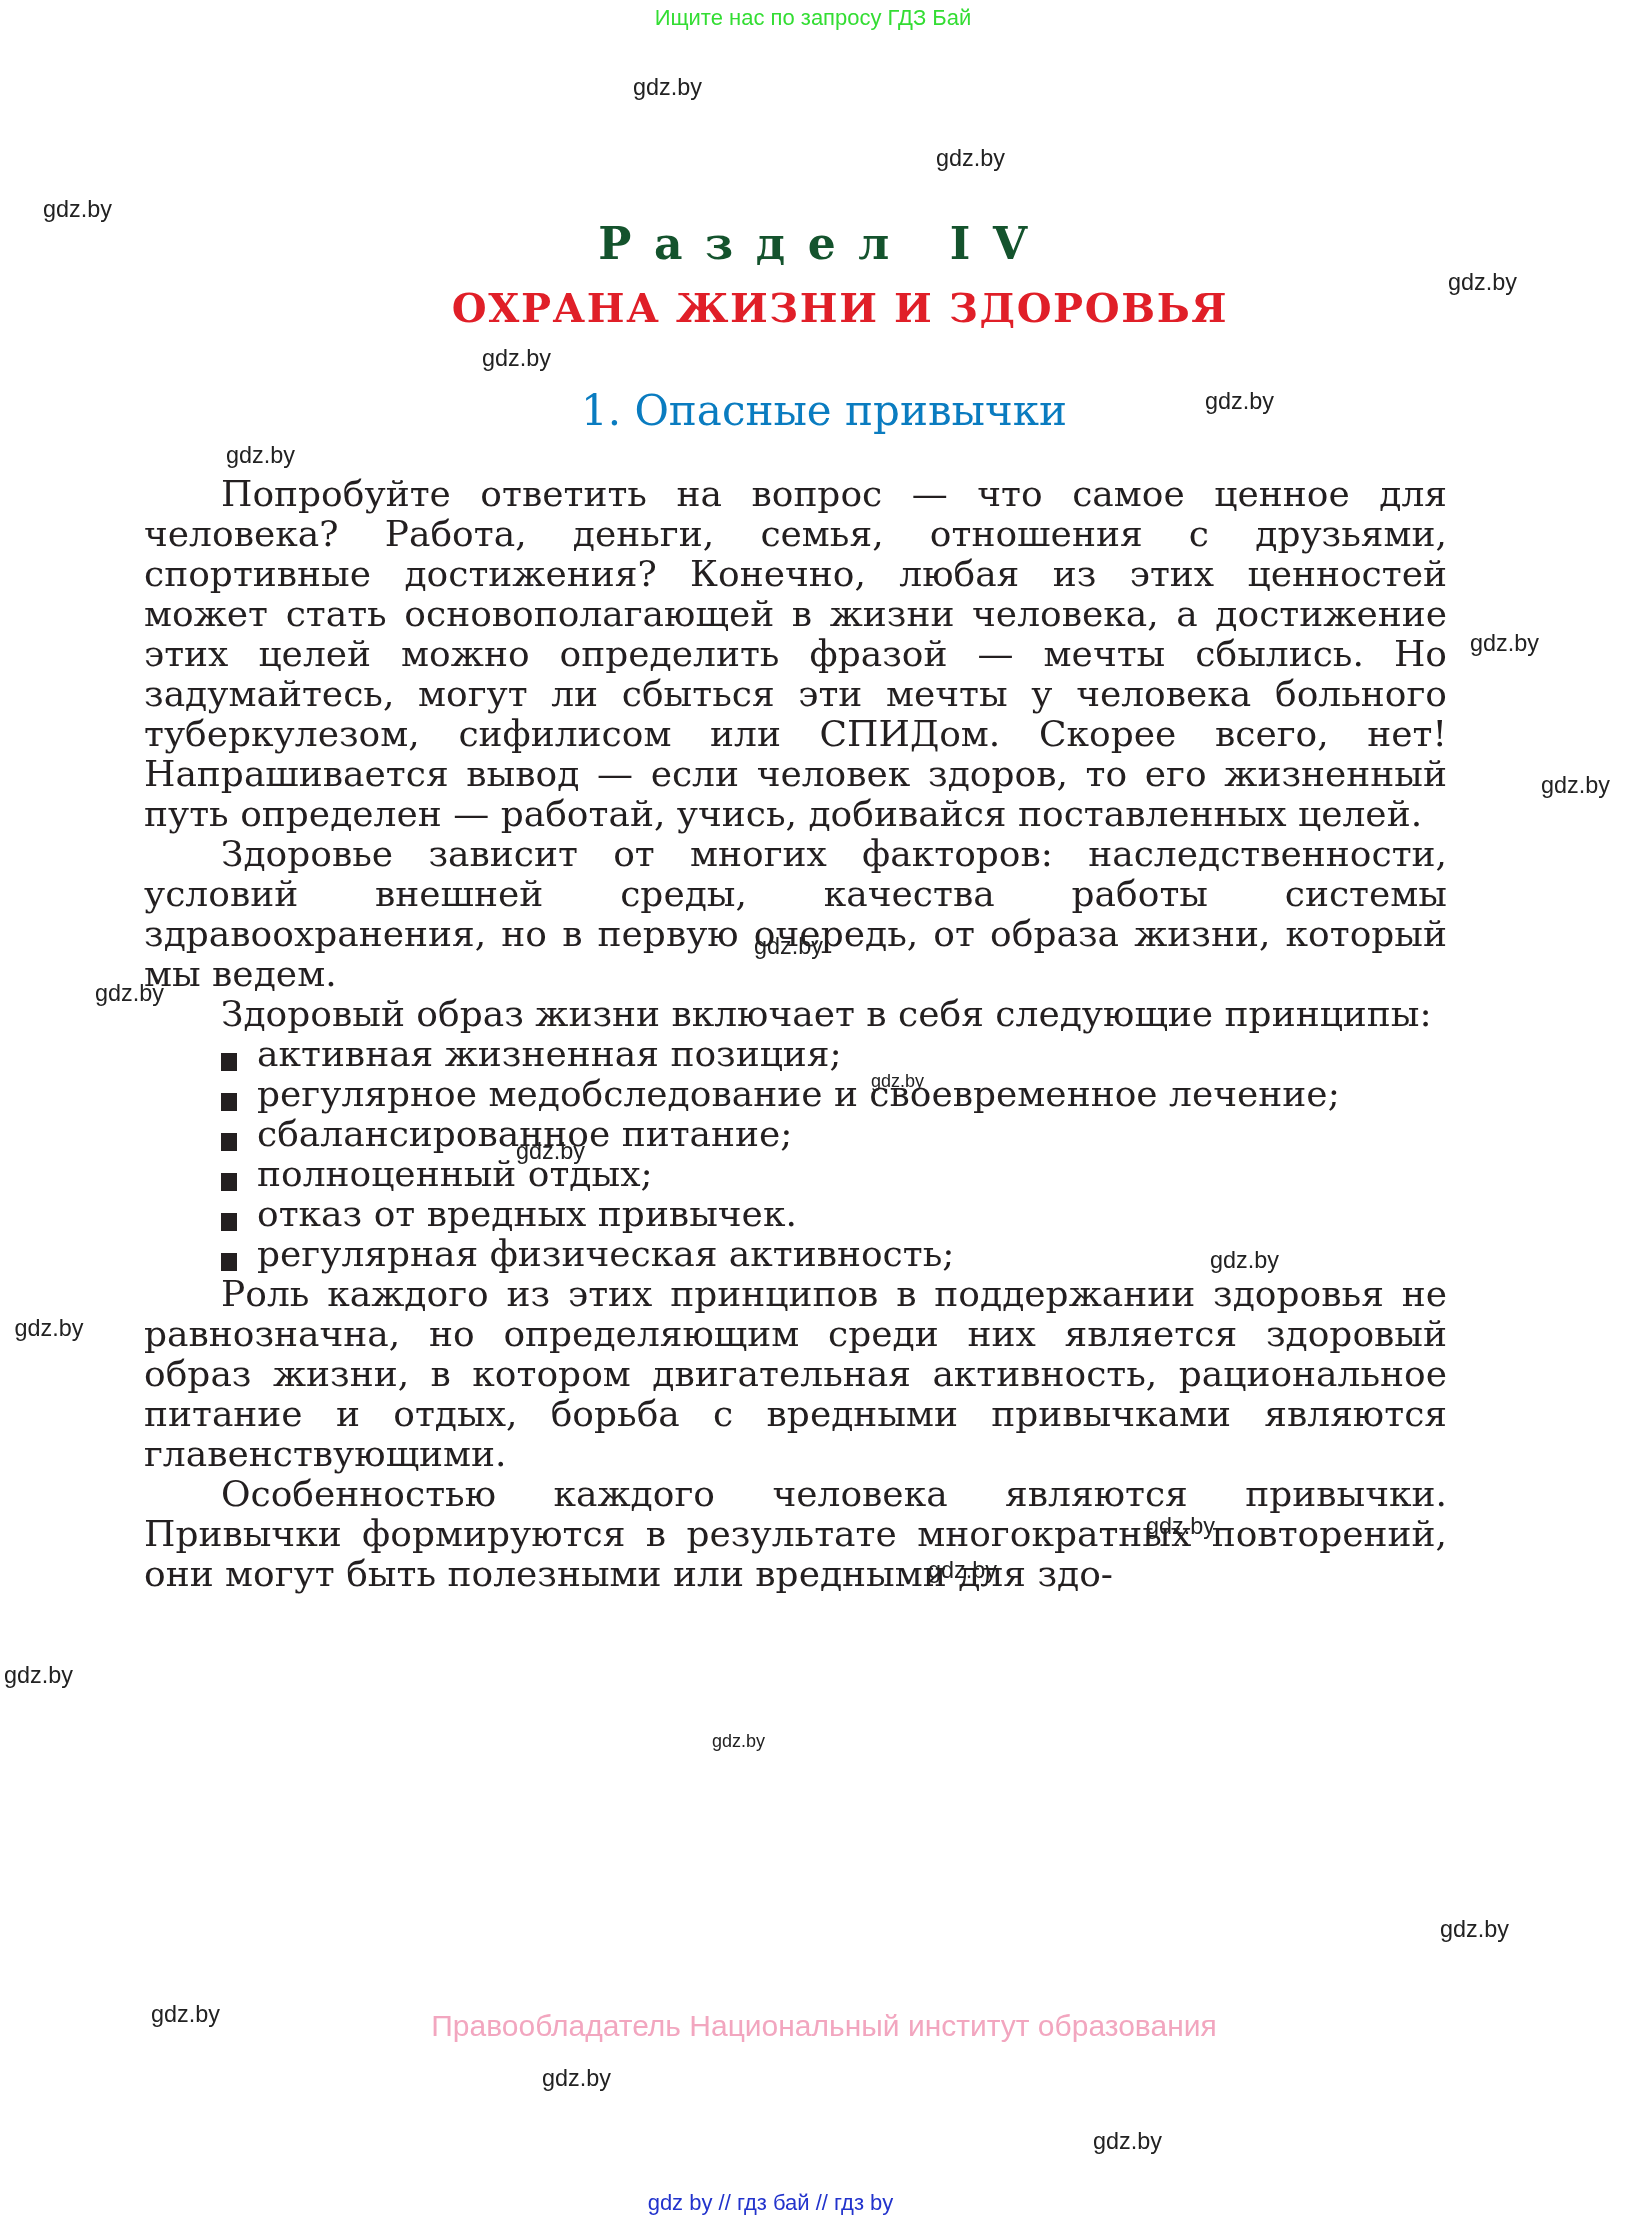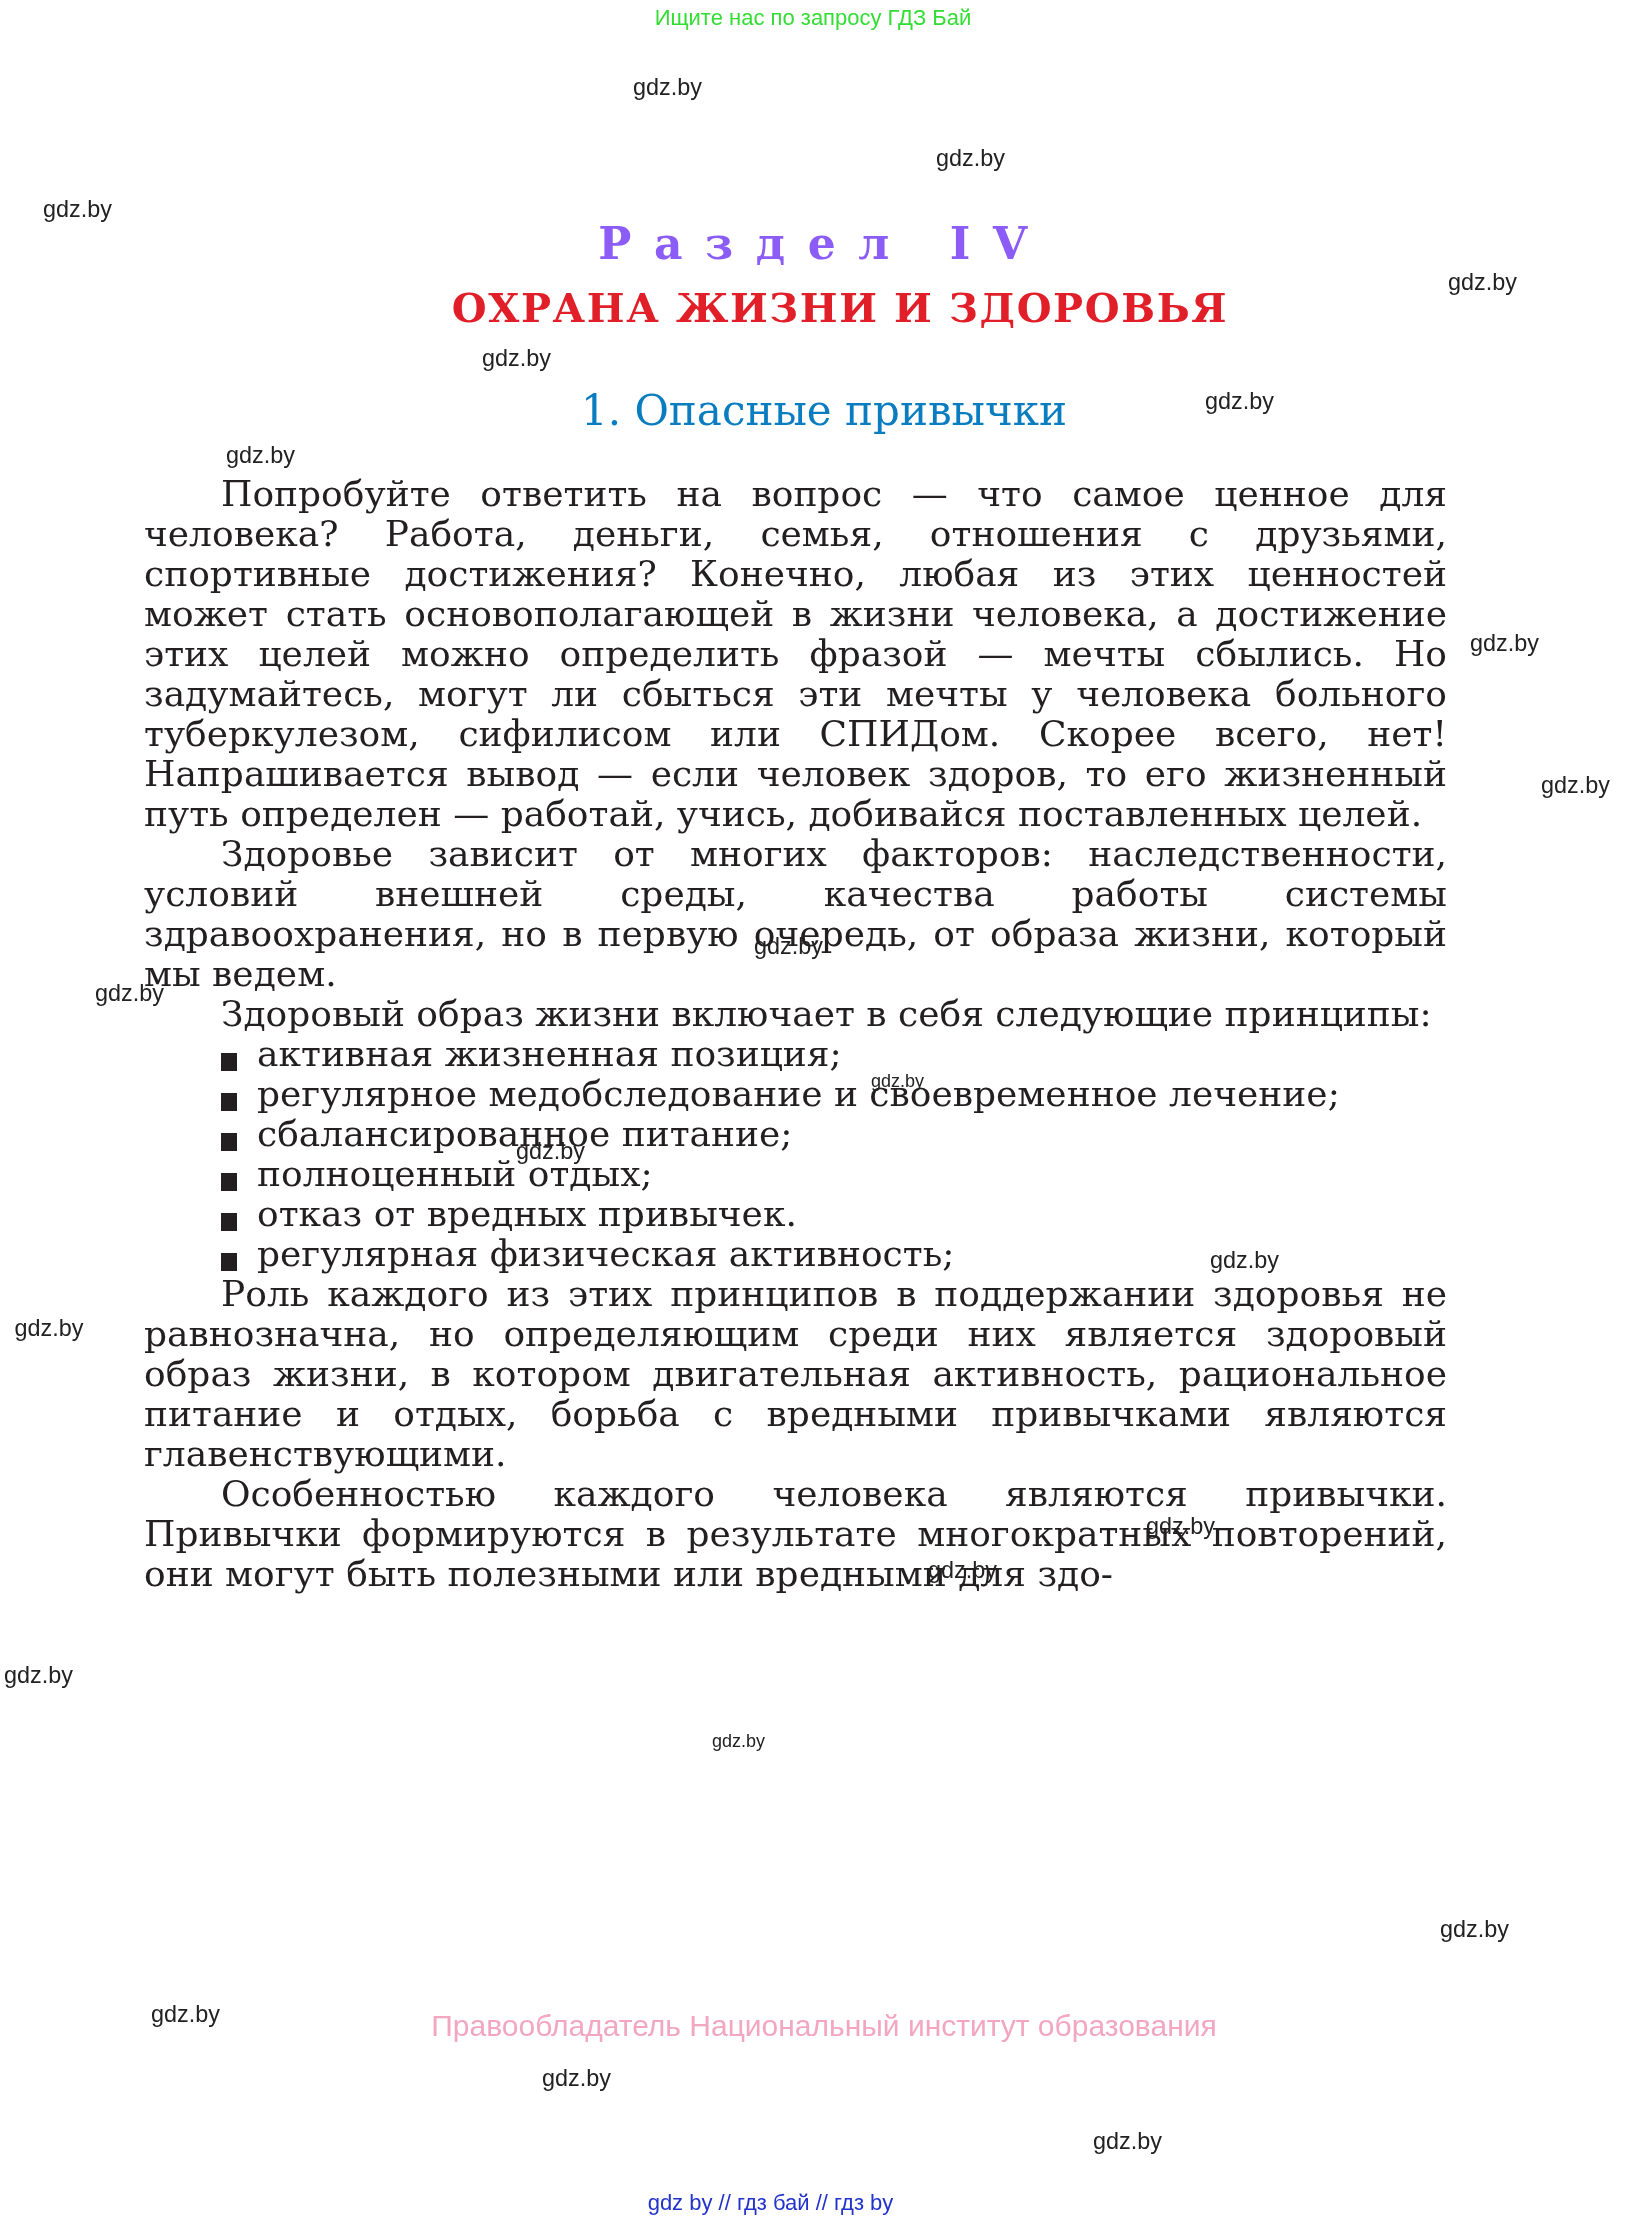--- a/index.html
+++ b/index.html
@@ -1,21 +1,21 @@
 <!DOCTYPE html>
 <html style="font-size:13px"><head>
 <meta charset="utf-8">
 <style>
   html, body { margin:0; padding:0; background:#fff; }
   body { width:1648px; height:2216px; position:relative; overflow:hidden; font-family:"DejaVu Serif", serif; color:#231f20; }
   .abs { position:absolute; }
   .top-banner { left:0; width:1626px; top:4.8px; text-align:center; font-family:"Liberation Sans", sans-serif; font-size:22px; color:#33dd33; }
   .wm { font-family:"Liberation Sans", sans-serif; font-size:23.4px; color:#222; white-space:nowrap; }
   .wm.small { font-size:18px; }
-  .section-label { left:0; width:1648px; top:218px; text-align:center; font-family:"DejaVu Serif", serif; font-weight:bold; font-size:44px; color:#8b5cf6; letter-spacing:22.6px; }
+  .section-label { left:0; width:1648px; top:218px; text-align:center; font-family:"DejaVu Serif", serif; font-weight:bold; font-size:44px; color:#14532d; letter-spacing:22.6px; }
   .section-title { left:16px; width:1648px; top:284px; text-align:center; font-family:"DejaVu Serif", serif; font-weight:bold; font-size:40px; color:#e01f28; letter-spacing:1.6px; }
   .chapter-title { left:0; width:1648px; top:386px; text-align:center; font-family:"DejaVu Serif", serif; font-weight:normal; font-size:42px; color:#0a7cc0; }
   .body-text { left:144px; width:1303px; top:474px; font-family:"DejaVu Serif", serif; font-size:36px; line-height:40px; text-align:justify; }
   .body-text p { margin:0; text-indent:77px; }
   .body-text ul { list-style:none; margin:0; padding:0 0 0 77px; }
   .body-text li { position:relative; padding-left:36px; }
   .body-text li .bullet { position:absolute; left:0; top:19.4px; width:16px; height:18px; background:#231f20; }
   .copyright { left:0; width:1648px; top:2009px; text-align:center; font-family:"Liberation Sans", sans-serif; font-size:30px; color:#f2a6bf; }
   .footer { left:0; width:1541px; top:2190px; text-align:center; font-family:"Liberation Sans", sans-serif; font-size:22px; color:#2233cc; }
 </style>

